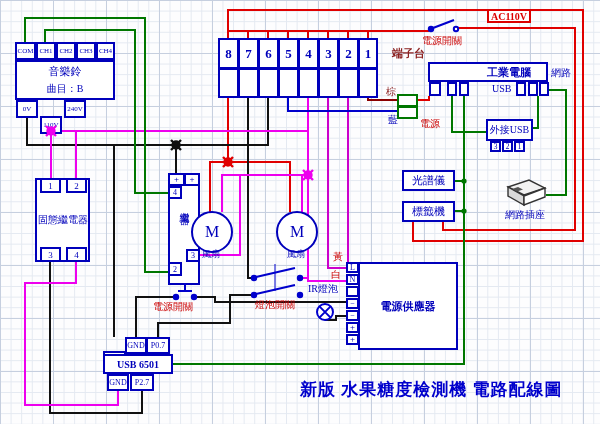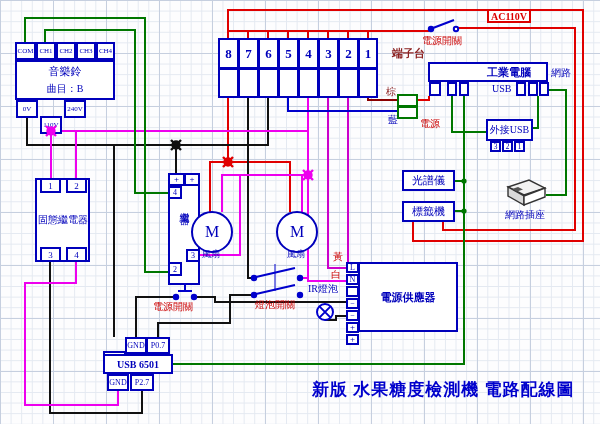--- a/index.html
+++ b/index.html
@@ -179,21 +179,21 @@
 
 <div class="box circ" style="left:191px;top:211px;width:42px;height:42px;font-size:16px;">
       <span>M</span>
     </div>
 <div class="box circ" style="left:276px;top:211px;width:42px;height:42px;font-size:16px;">
       <span>M</span>
     </div>
 <div class="lbl blue f9" style="left:202px;top:250px;z-index:4;">風扇</div>
 <div class="lbl blue f9" style="left:287px;top:250px;z-index:4;">風扇</div>
 
-<div class="box f11" style="left:358px;top:262px;width:100px;height:70px;font-weight:bold;">
+<div class="box f11" style="left:358px;top:262px;width:100px;height:88px;font-weight:bold;">
       <span>電源供應器</span>
     </div>
 <div class="cell f8" style="left:346px;top:262px;width:13px;height:11px;">
       <span>L</span>
     </div>
 <div class="cell f8" style="left:346px;top:274px;width:13px;height:11px;">
       <span>N</span>
     </div>
 <div class="cell f8" style="left:346px;top:286px;width:13px;height:11px;">
       <span></span>
@@ -292,15 +292,15 @@
 <div class="lbl blue f10" style="left:551px;top:68px;">網路</div>
 <div class="lbl dred f10" style="left:386px;top:87px;">棕</div>
 <div class="lbl blue f10" style="left:388px;top:115px;">藍</div>
 <div class="lbl red f10" style="left:420px;top:119px;">電源</div>
 <div class="lbl blue f10" style="left:505px;top:167px;margin-top:43px;">網路插座</div>
 <div class="lbl red f10" style="left:333px;top:252px;">黃</div>
 <div class="lbl red f10" style="left:331px;top:270px;">白</div>
 <div class="lbl blue f10" style="left:308px;top:284px;">IR燈泡</div>
 <div class="lbl red f10" style="left:153px;top:302px;">電源開關</div>
 <div class="lbl red f10" style="left:255px;top:300px;">燈泡開關</div>
-<div class="lbl" id="title" style="left:312px;top:381px;">新版  水果糖度檢測機  電路配線圖</div>
+<div class="lbl" id="title" style="left:300px;top:381px;">新版  水果糖度檢測機  電路配線圖</div>
 
 </div>
 
 </body></html>

